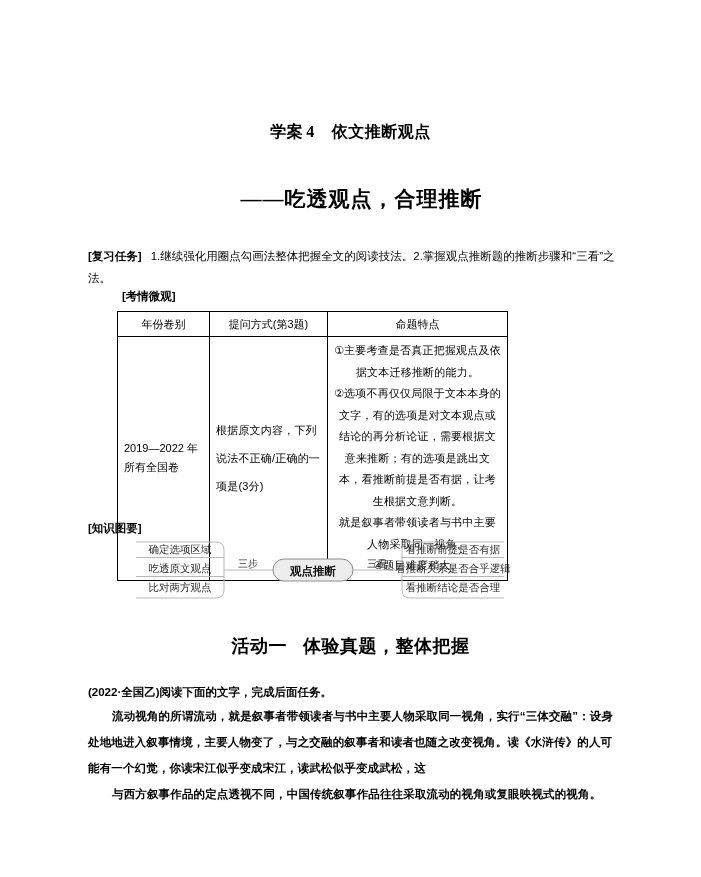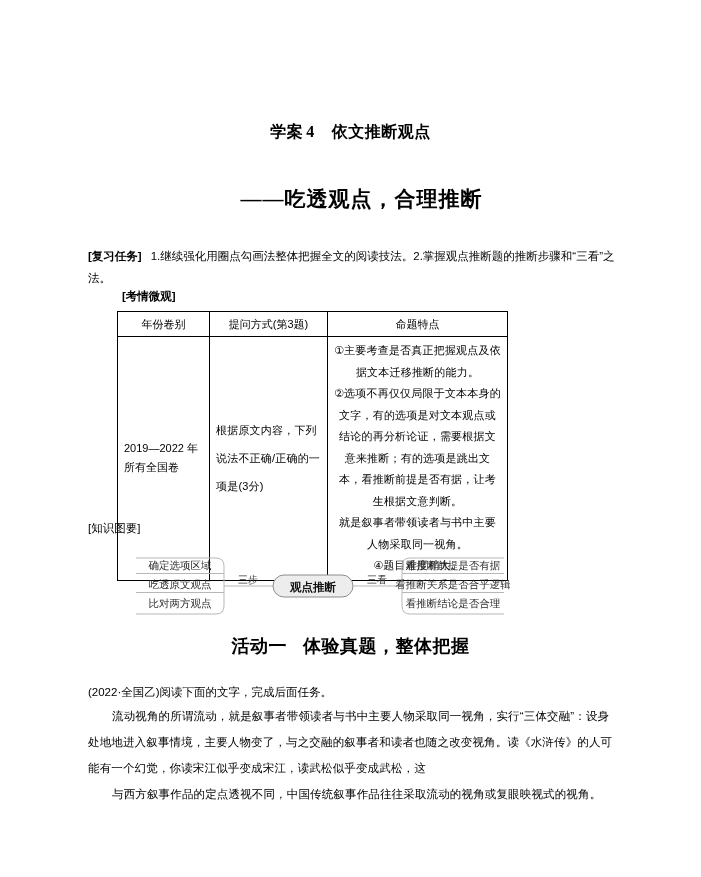--- a/index.html
+++ b/index.html
@@ -120,29 +120,28 @@
     padding-bottom: 5px;
     letter-spacing: 0.2px;
   }
   td.c-feat p { margin: 0; }
 
   
   .label-zs {
     position: absolute;
     left: 88px; top: 521px;
     font-size: 11.5px;
-    font-weight: normal;
+    font-weight: bold;
     font-family: "Liberation Sans", "DejaVu Sans", sans-serif;
   }
   .diagram {
     position: absolute;
     left: 130px; top: 536px;
     width: 380px;
     height: 76px;
-    margin-top: 16px;
   }
   .diagram svg { display:block; }
   .dg-text {
     font-family: "Liberation Serif", "DejaVu Serif", serif;
     font-size: 10.5px;
     fill: #2b2b2b;
   }
   .dg-center-text {
     font-family: "Liberation Sans", "DejaVu Sans", sans-serif;
     font-size: 11.5px;
@@ -168,20 +167,21 @@
   }
   .activity-title .gap { display:inline-block; width: 16px; }
 
   
   .passage {
     position: absolute;
     left: 88px; top: 681px;
     width: 530px;
     font-size: 11.5px;
     font-family: "Liberation Sans", "DejaVu Sans", sans-serif;
+    font-weight: bold;
   }
   .passage .lead {
     margin: 0 0 0 0;
     line-height: 22px;
   }
   .passage p.para {
     margin: 0;
     line-height: 26px;
     text-indent: 24px;
     letter-spacing: 0.15px;

